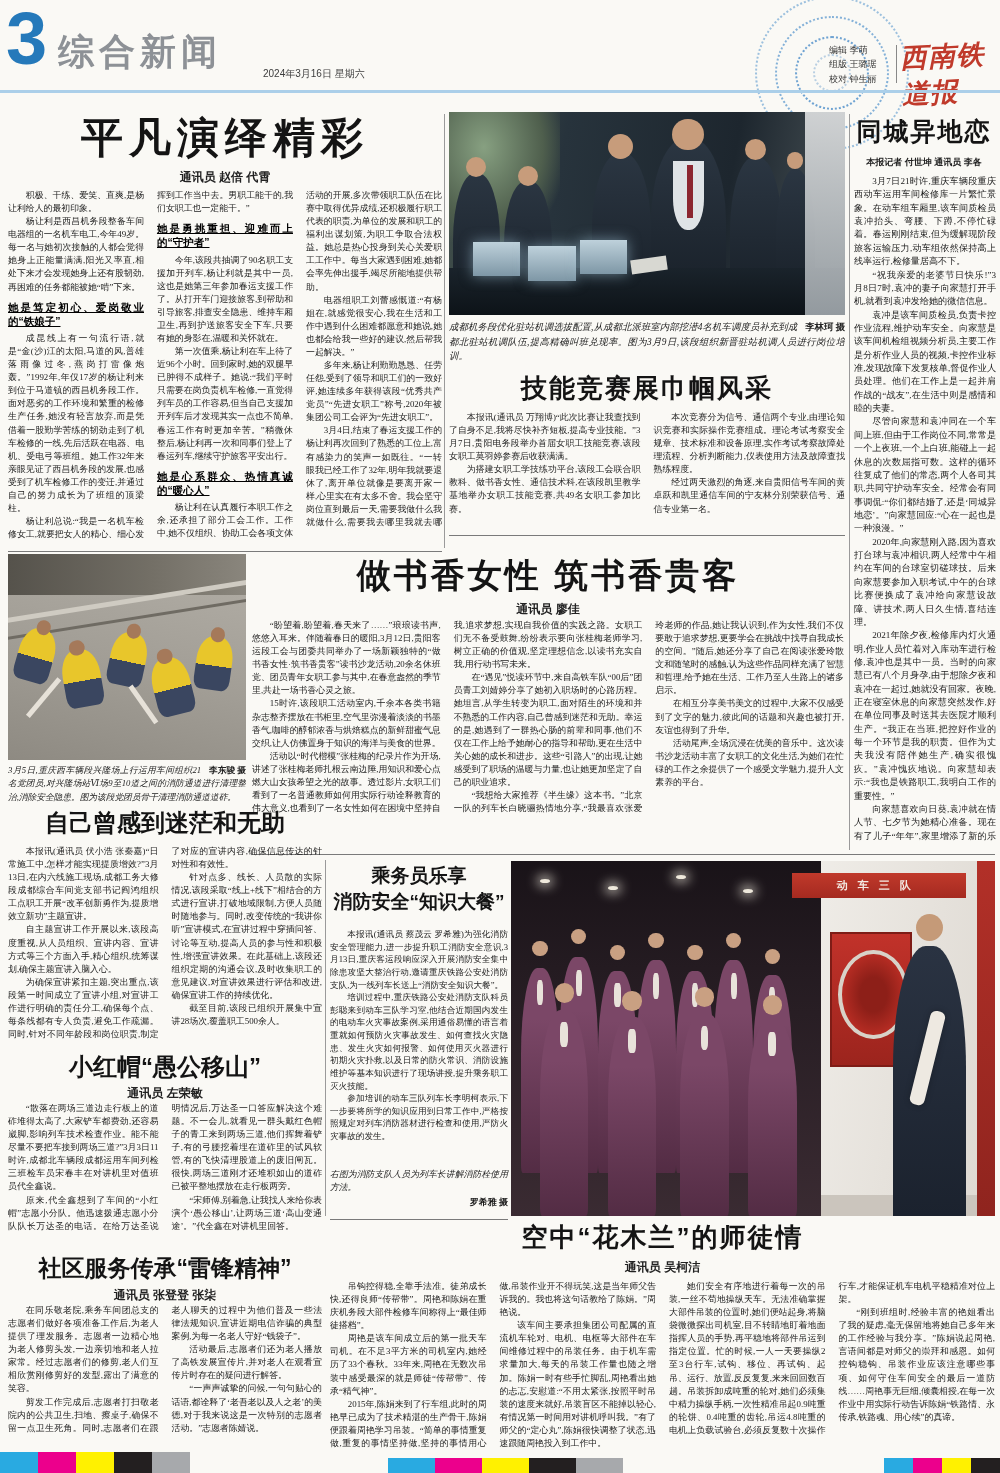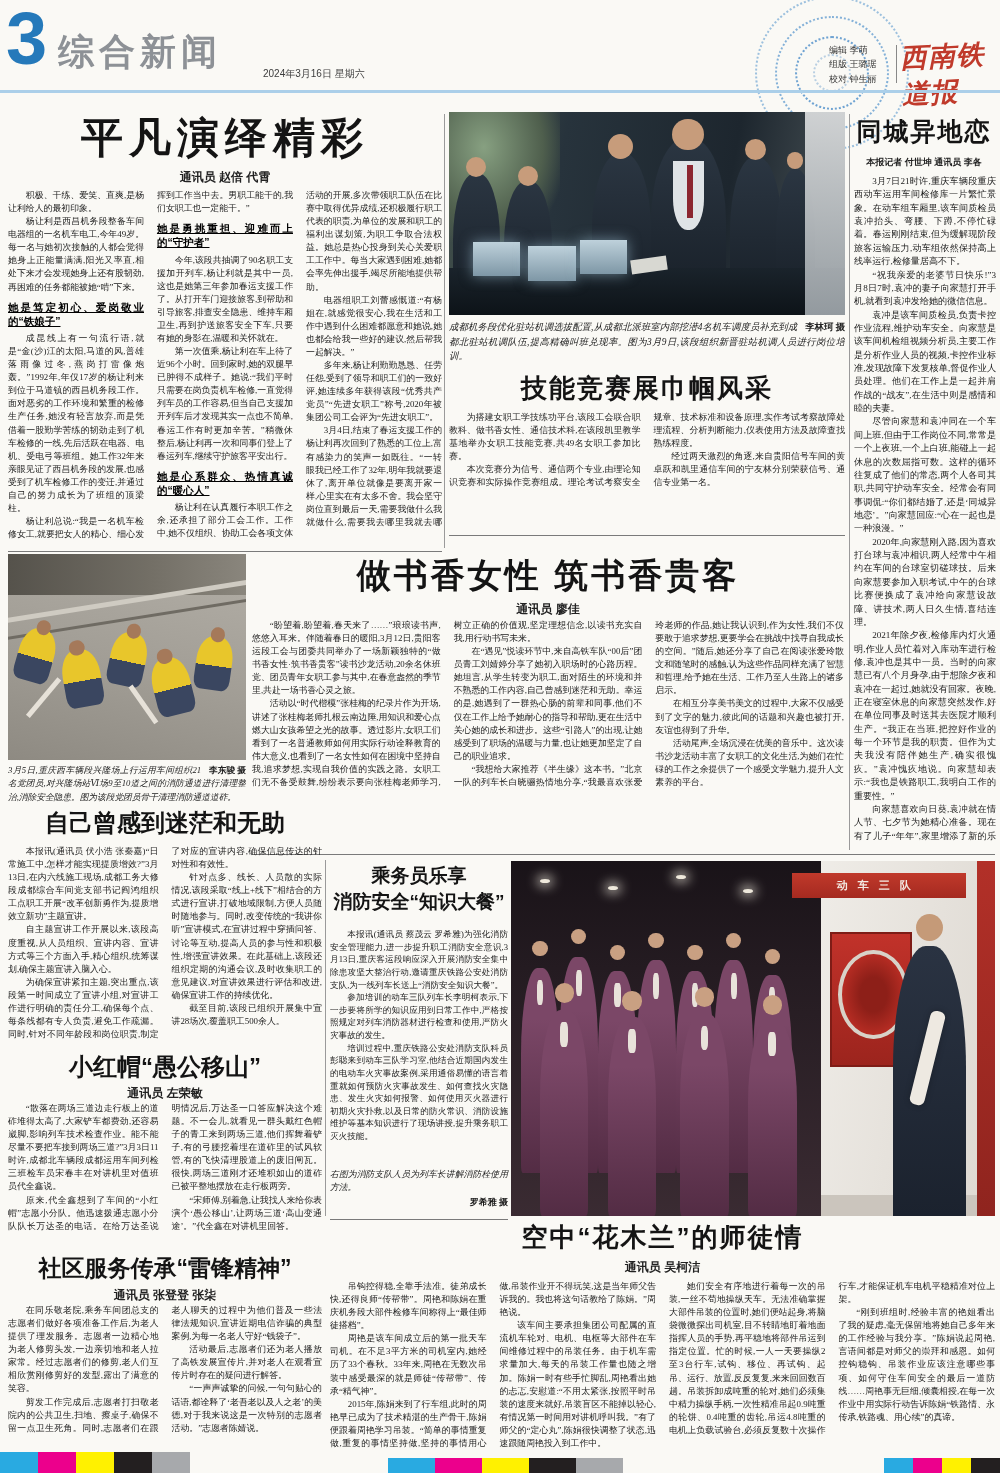--- a/index.html
+++ b/index.html
@@ -232,30 +232,32 @@
   <i class="paper"></i>
   <i class="brt"></i>
 </div>
 <div class="caption" id="cap1">
   <span class="credit">李林珂 摄</span>
   <span>成都机务段优化驻站机调选拔配置,从成都北派班室内部挖潜4名机车调度员补充到成都北驻站机调队伍,提高精确叫班兑现率。图为3月9日,该段组织新晋驻站机调人员进行岗位培训。</span>
 </div>
 
 <div class="hl" id="h-jingsai">技能竞赛展巾帼风采</div>
 <div class="cols" id="c-jingsai">
+    <p>本报讯(通讯员 万翔博)“此次比赛让我查找到了自身不足,我将尽快补齐短板,提高专业技能。”3月7日,贵阳电务段举办首届女职工技能竞赛,该段女职工莫羽婷参赛后收获满满。</p>
     <p>为搭建女职工学技练功平台,该段工会联合职教科、做书香女性、通信技术科,在该段凯里教学基地举办女职工技能竞赛,共49名女职工参加比赛。</p>
     <p>本次竞赛分为信号、通信两个专业,由理论知识竞赛和实际操作竞赛组成。理论考试考察安全规章、技术标准和设备原理,实作考试考察故障处理流程、分析判断能力,仪表使用方法及故障查找熟练程度。</p>
     <p>经过两天激烈的角逐,来自贵阳信号车间的黄卓跃和凯里通信车间的宁友林分别荣获信号、通信专业第一名。</p>
   </div>
 <div class="hr" id="r2"></div>
 
 <div class="hl" id="h-shuxiang">做书香女性 筑书香贵客</div>
 <div class="byline" id="b-shuxiang">通讯员 廖佳</div>
 <div class="cols" id="c-shuxiang">
     <p>“盼望着,盼望着,春天来了……”琅琅读书声,悠悠入耳来。伴随着春日的暖阳,3月12日,贵阳客运段工会与团委共同举办了一场新颖独特的“做书香女性·筑书香贵客”读书沙龙活动,20余名休班党、团员青年女职工参与其中,在春意盎然的季节里,共赴一场书香心灵之旅。</p>
+    <p>15时许,该段职工活动室内,千余本各类书籍杂志整齐摆放在书柜里,空气里弥漫着淡淡的书墨香气,咖啡的醇郁浓香与烘焙糕点的新鲜甜蜜气息交织,让人仿佛置身于知识的海洋与美食的世界。</p>
     <p>活动以“时代楷模”张桂梅的纪录片作为开场,讲述了张桂梅老师扎根云南边陲,用知识和爱心点燃大山女孩希望之光的故事。透过影片,女职工们看到了一名普通教师如何用实际行动诠释教育的伟大意义,也看到了一名女性如何在困境中坚持自我,追求梦想,实现自我价值的实践之路。女职工们无不备受鼓舞,纷纷表示要向张桂梅老师学习,树立正确的价值观,坚定理想信念,以读书充实自我,用行动书写未来。</p>
     <p>在“遇见”悦读环节中,来自高铁车队“00后”团员青工刘婧婷分享了她初入职场时的心路历程。她坦言,从学生转变为职工,面对陌生的环境和并不熟悉的工作内容,自己曾感到迷茫和无助。幸运的是,她遇到了一群热心肠的前辈和同事,他们不仅在工作上给予她耐心的指导和帮助,更在生活中关心她的成长和进步。这些“引路人”的出现,让她感受到了职场的温暖与力量,也让她更加坚定了自己的职业追求。</p>
     <p>“我想给大家推荐《半生缘》这本书。”北京一队的列车长白晓骊热情地分享,“我最喜欢张爱玲老师的作品,她让我认识到,作为女性,我们不仅要敢于追求梦想,更要学会在挑战中找寻自我成长的空间。”随后,她还分享了自己在阅读张爱玲散文和随笔时的感触,认为这些作品同样充满了智慧和哲理,给予她在生活、工作乃至人生路上的诸多启示。</p>
     <p>在相互分享美书美文的过程中,大家不仅感受到了文字的魅力,彼此间的话题和兴趣也被打开,友谊也得到了升华。</p>
     <p>活动尾声,全场沉浸在优美的音乐中。这次读书沙龙活动丰富了女职工的文化生活,为她们在忙碌的工作之余提供了一个感受文学魅力,提升人文素养的平台。</p>
   </div>
 <div class="hr" id="r3"></div>
 
 <div class="hl" id="h-tongcheng">同城异地恋</div>
 <div class="byline" id="b-tongcheng">本报记者 付世坤 通讯员 李各</div>
@@ -309,22 +311,22 @@
     <p>在同乐敬老院,乘务车间团总支的志愿者们做好各项准备工作后,为老人提供了理发服务。志愿者一边精心地为老人修剪头发,一边亲切地和老人拉家常。经过志愿者们的修剪,老人们互相欣赏刚修剪好的发型,露出了满意的笑容。</p>
     <p>剪发工作完成后,志愿者打扫敬老院内的公共卫生,扫地、擦桌子,确保不留一点卫生死角。同时,志愿者们在跟老人聊天的过程中为他们普及一些法律法规知识,宣讲近期电信诈骗的典型案例,为每一名老人守好“钱袋子”。</p>
     <p>活动最后,志愿者们还为老人播放了高铁发展宣传片,并对老人在观看宣传片时存在的疑问进行解答。</p>
     <p>“一声声诚挚的问候,一句句贴心的话语,都诠释了‘老吾老以及人之老’的美德,对于我来说这是一次特别的志愿者活动。”志愿者陈婧说。</p>
   </div>
 
 <div class="hl" id="h-cwy1">乘务员乐享</div>
 <div class="hl" id="h-cwy2">消防安全“知识大餐”</div>
 <div class="cols" id="c-cwy">
     <p>本报讯(通讯员 蔡茂云 罗希雅)为强化消防安全管理能力,进一步提升职工消防安全意识,3月13日,重庆客运段响应深入开展消防安全集中除患攻坚大整治行动,邀请重庆铁路公安处消防支队,为一线列车长送上“消防安全知识大餐”。</p>
+    <p>培训过程中,重庆铁路公安处消防支队科员彭聪来到动车三队学习室,他结合近期国内发生的电动车火灾事故案例,采用通俗易懂的语言着重就如何预防火灾事故发生、如何查找火灾隐患、发生火灾如何报警、如何使用灭火器进行初期火灾扑救,以及日常的防火常识、消防设施维护等基本知识进行了现场讲授,提升乘务职工灭火技能。</p>
     <p>参加培训的动车三队列车长李明柯表示,下一步要将所学的知识应用到日常工作中,严格按照规定对列车消防器材进行检查和使用,严防火灾事故的发生。</p>
-    <p>培训过程中,重庆铁路公安处消防支队科员彭聪来到动车三队学习室,他结合近期国内发生的电动车火灾事故案例,采用通俗易懂的语言着重就如何预防火灾事故发生、如何查找火灾隐患、发生火灾如何报警、如何使用灭火器进行初期火灾扑救,以及日常的防火常识、消防设施维护等基本知识进行了现场讲授,提升乘务职工灭火技能。</p>
   </div>
 <div class="abs" id="cwy-note">右图为消防支队人员为列车长讲解消防栓使用方法。</div>
 <div class="abs" id="cwy-credit">罗希雅 摄</div>
 <div class="hr" id="r4"></div>
 
 <div class="ph" id="photo3">
   <i class="dark"></i>
   <i class="lt l1"></i>
   <i class="lt l2"></i>
   <i class="lt l3"></i>

